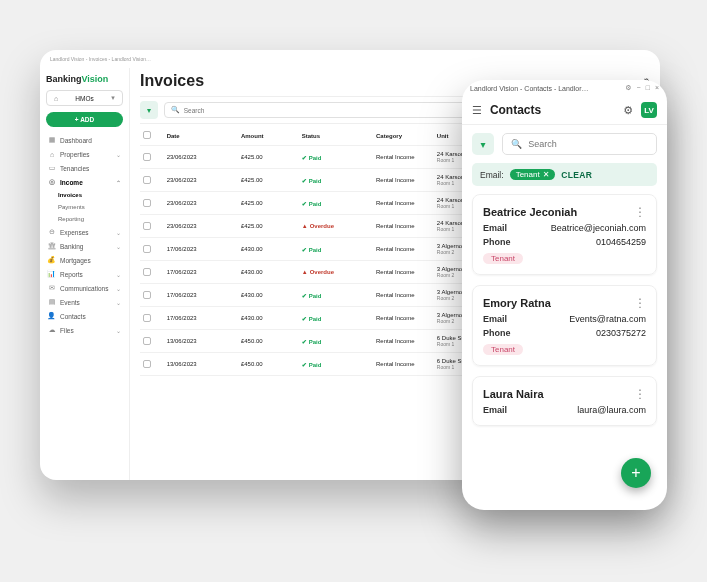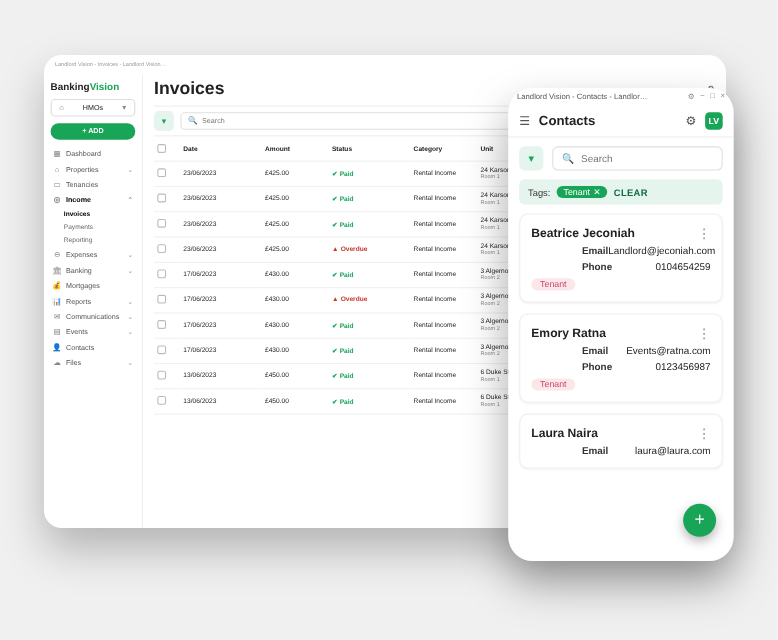--- a/index.html
+++ b/index.html
@@ -126,21 +126,21 @@
   .clear-link { color:#0a6b44;font-weight:600;letter-spacing:.3px; }
   .cards { padding:8px 10px; }
   .card {
     border:1px solid #eee;border-radius:8px;padding:10px;margin-bottom:10px;
     box-shadow:0 1px 2px rgba(0,0,0,0.05);
   }
   .card .top { display:flex;align-items:center; }
   .card .name { font-size:11px;font-weight:600;flex:1; }
   .card .more { color:#888;font-size:12px; }
   .card .row { display:flex;justify-content:space-between;font-size:9px;margin-top:4px;color:#222; }
-  .card .row .lbl { font-weight:600;color:#333;margin-left:46px; }
+  .card .row .lbl { font-weight:600;color:#333; }
   .tenant-pill {
     display:inline-block;background:#fbe6ea;color:#c9486a;border-radius:10px;
     padding:1px 8px;font-size:8px;margin-top:6px;
   }
   .fab {
     position:absolute;right:16px;bottom:22px;
     width:30px;height:30px;border-radius:50%;background:#18a558;color:#fff;
     display:flex;align-items:center;justify-content:center;font-size:16px;
     box-shadow:0 4px 10px rgba(0,0,0,0.3);
   }
@@ -389,48 +389,48 @@
     <div class="p-search-row">
       <div class="p-filter">
           <span>▾</span>
         </div>
       <div class="p-search">
         <span>🔍</span>
         <input placeholder="Search" style="">
       </div>
     </div>
     <div class="tag-bar">
-      <span>Tags:</span>
+      <span>Email:</span>
       <span class="tag-chip">
         <span>Tenant</span>
         <span>✕</span>
       </span>
       <span class="clear-link">CLEAR</span>
     </div>
 
     <div class="cards" id="contact-cards">
         <div class="card"><div class="top">
             <div class="name">Beatrice Jeconiah</div>
             <div class="more">⋮</div>
           </div><div class="row">
             <span class="lbl">Email</span>
-            <span>Landlord@jeconiah.com</span>
+            <span>Beatrice@jeconiah.com</span>
           </div><div class="row">
             <span class="lbl">Phone</span>
             <span>0104654259</span>
           </div><span class="tenant-pill">Tenant</span></div>
         <div class="card"><div class="top">
             <div class="name">Emory Ratna</div>
             <div class="more">⋮</div>
           </div><div class="row">
             <span class="lbl">Email</span>
             <span>Events@ratna.com</span>
           </div><div class="row">
             <span class="lbl">Phone</span>
-            <span>0123456987</span>
+            <span>0230375272</span>
           </div><span class="tenant-pill">Tenant</span></div>
         <div class="card">
           <div class="top">
             <div class="name">Laura Naira</div>
             <div class="more">⋮</div>
           </div>
           <div class="row">
             <span class="lbl">Email</span>
             <span>laura@laura.com</span>
           </div>

